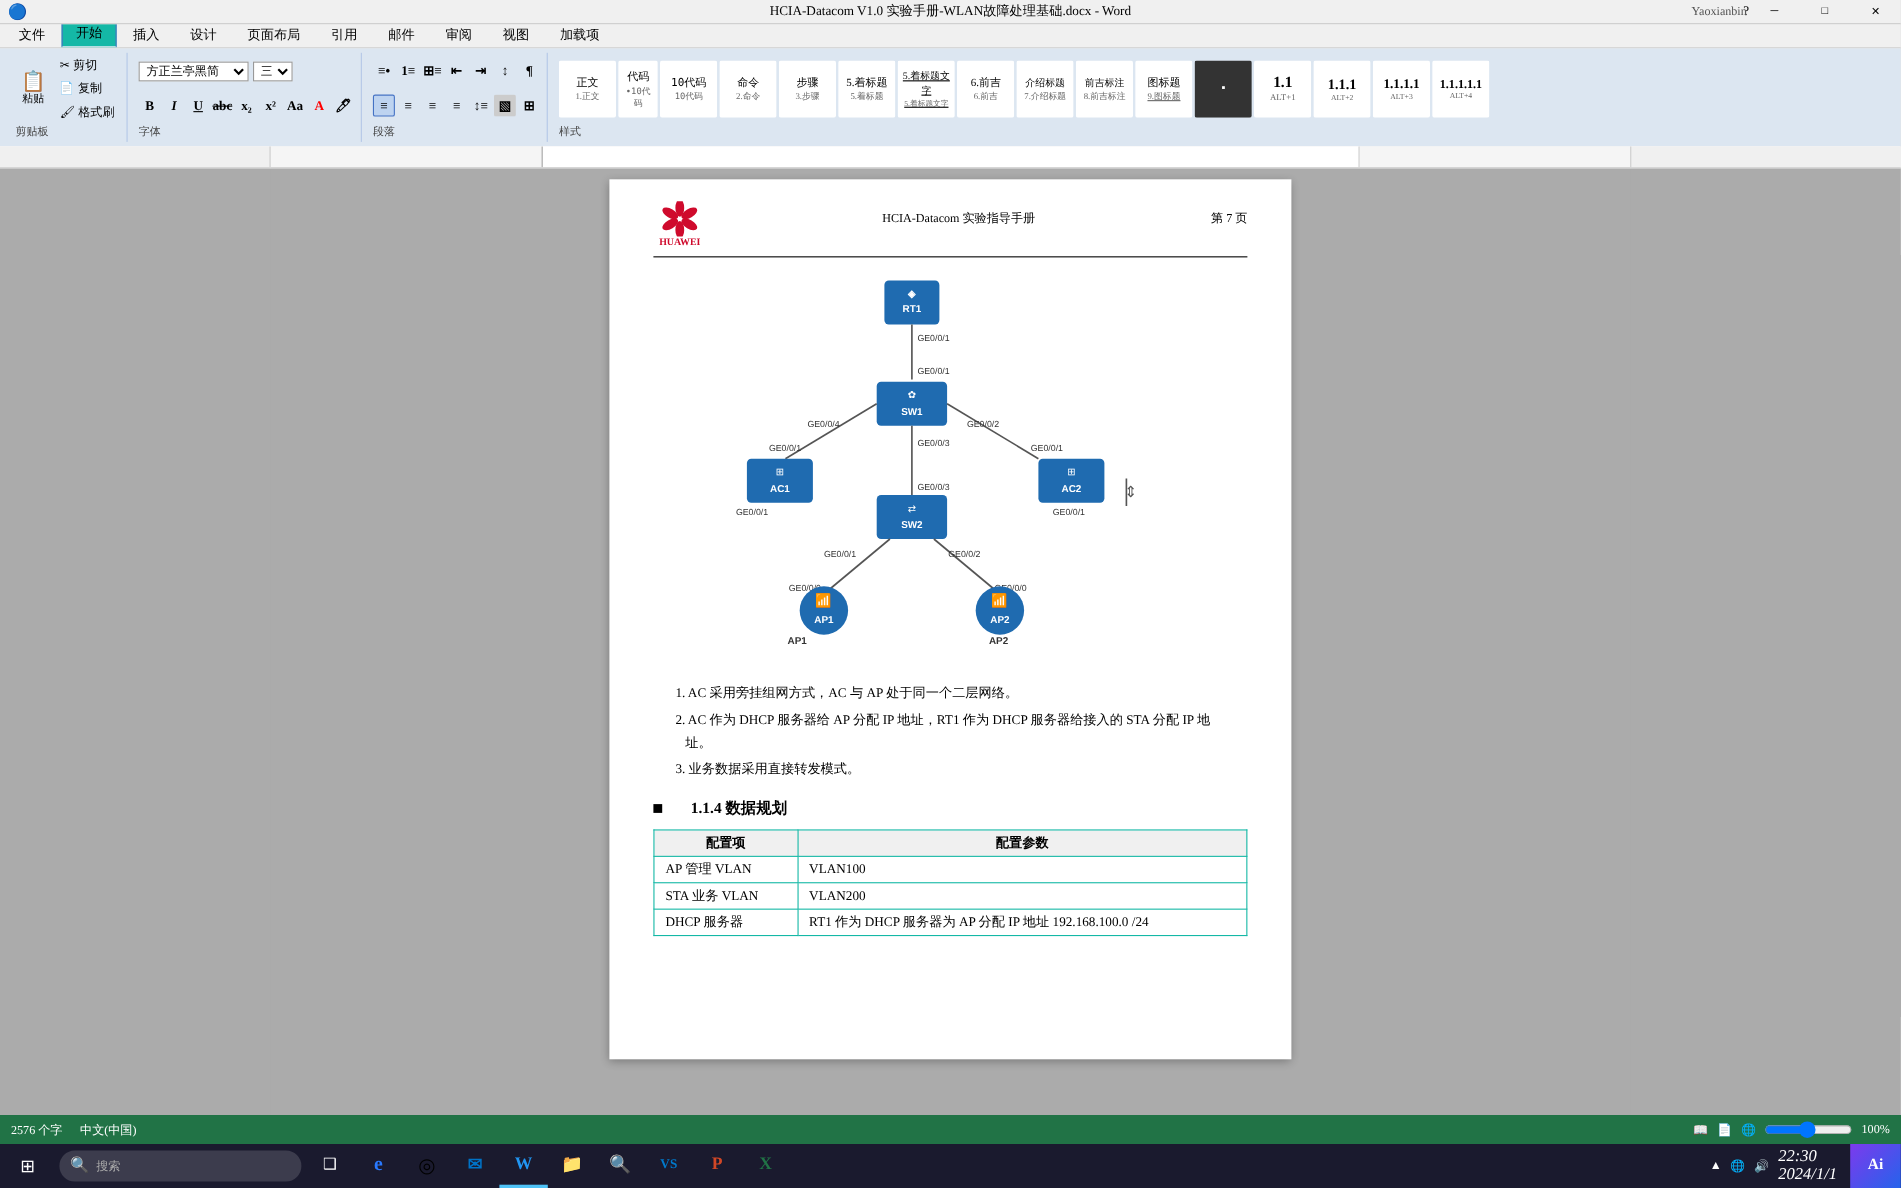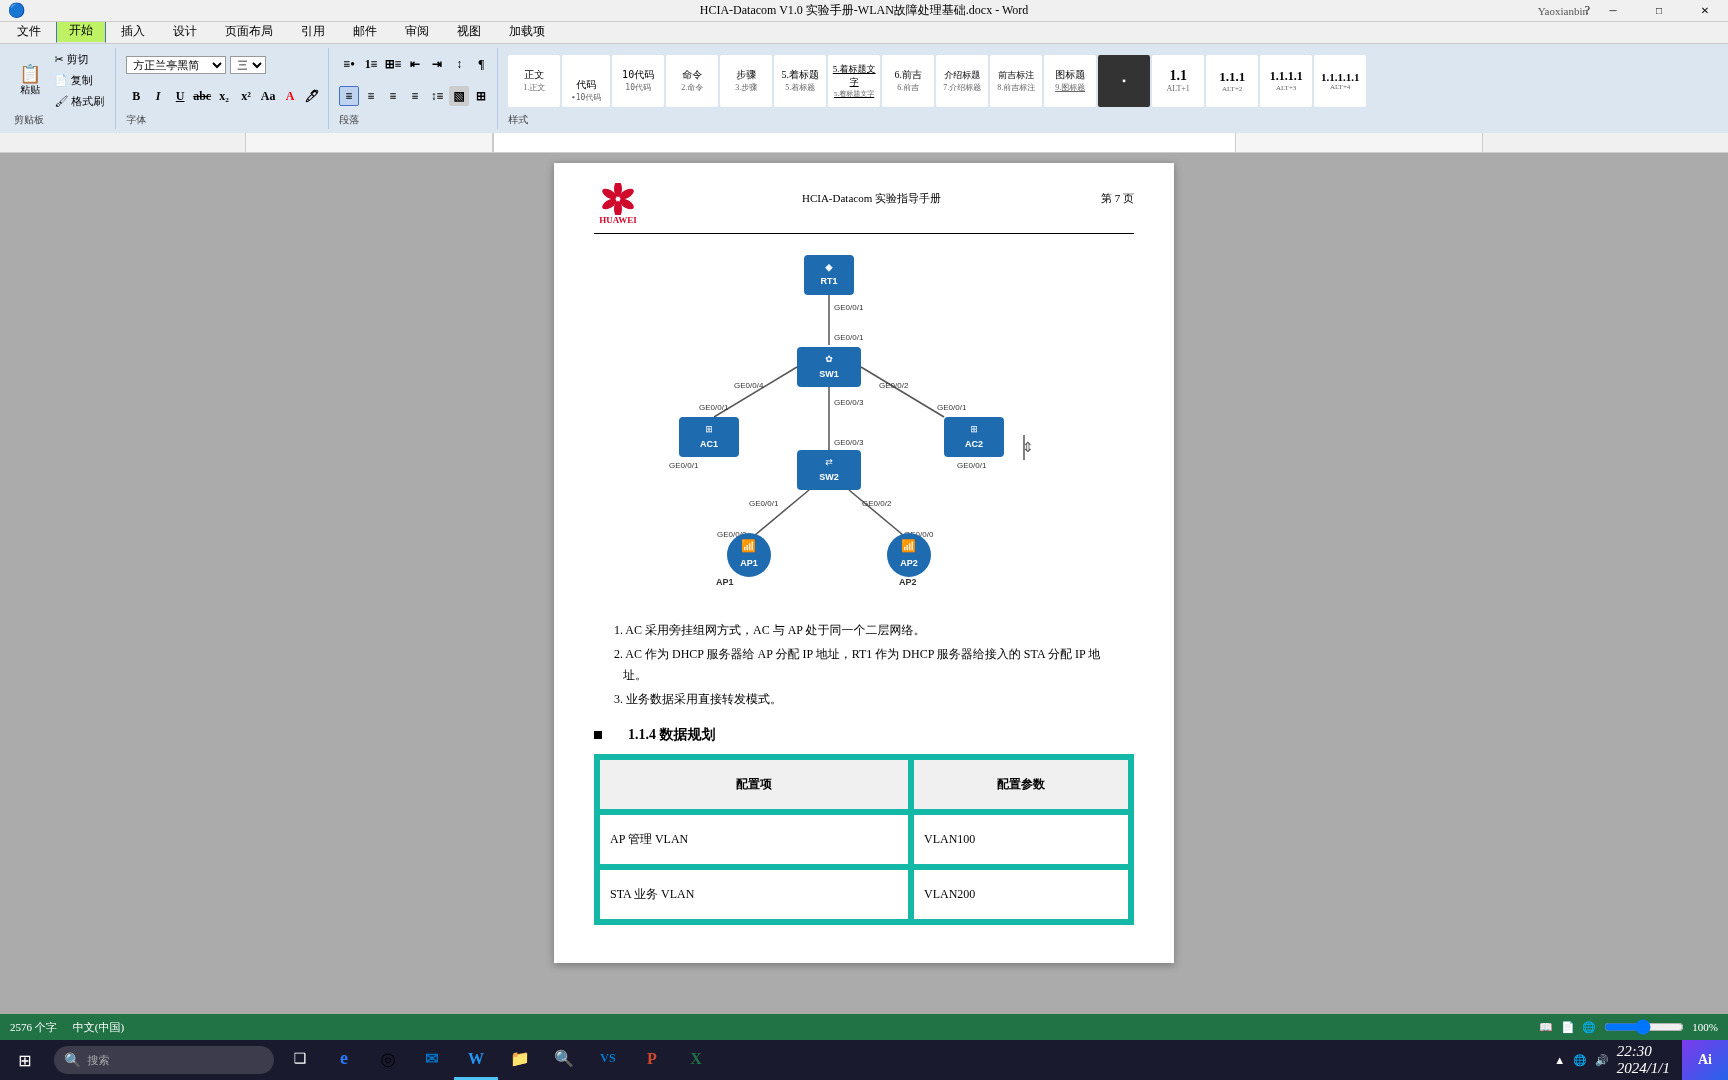--- a/index.html
+++ b/index.html
@@ -23,21 +23,21 @@
     #title-bar .help-btn { position: absolute; right: 138px; font-size: 12px; cursor: pointer; }
     .ribbon-tab {
       padding: 3px 12px;
       font-size: 12px;
       cursor: pointer;
       border: 1px solid transparent;
       border-bottom: none;
       margin-right: 2px;
     }
     .ribbon-tab.active {
-      background: #bef264;
+      background: #14b8a6;
       border-color: #4472c4;
       border-bottom: 1px solid #dce6f1;
     }
 
     #ribbon-content {
       background: #dce6f1;
       padding: 4px 8px;
       display: flex;
       gap: 4px;
       min-height: 80px;
@@ -237,22 +237,22 @@
     }
 
     
     .config-table {
       width: 100%;
       border-collapse: collapse;
       margin-top: 8px;
       font-size: 12px;
     }
     .config-table th, .config-table td {
-      border: 6px solid #14b8a6;
-      padding: 16px 10px;
+      border: 1px solid #14b8a6;
+      padding: 3px 10px;
       text-align: left;
     }
     .config-table th {
       background: #f0f0f0;
       text-align: center;
       font-weight: bold;
     }
 
     
     #document-area::-webkit-scrollbar { width: 12px; }
@@ -431,21 +431,21 @@
       <div class="fmt-btn">↕≡</div>
       <div class="fmt-btn" style="background:#ccc;">▧</div>
       <div class="fmt-btn">⊞</div>
     </div>
     <div class="ribbon-group-label">段落</div>
   </div>
 
   <div class="ribbon-group" style="flex:1;overflow:hidden;">
     <div class="ribbon-row" style="flex-wrap:wrap;gap:2px;overflow:hidden;height:58px;">
       <div class="style-btn" style="font-size:10px;width:52px;height:52px;">正文<br><span style="font-size:8px;color:#666;">1.正文</span></div>
-      <div class="style-btn" style="font-size:10px;width:48px;height:52px;font-family:monospace;justify-content:flex-end;">代码<br><span style="font-size:8px;color:#666;">∙10代码</span></div>
+      <div class="style-btn" style="font-size:10px;width:36px;height:52px;font-family:monospace;">代码<br><span style="font-size:8px;color:#666;">∙10代码</span></div>
       <div class="style-btn" style="font-size:10px;width:52px;height:52px;font-family:monospace;">10代码<br><span style="font-size:8px;color:#666;">10代码</span></div>
       <div class="style-btn" style="font-size:10px;width:52px;height:52px;">命令<br><span style="font-size:8px;color:#666;">2.命令</span></div>
       <div class="style-btn" style="font-size:10px;width:52px;height:52px;">步骤<br><span style="font-size:8px;color:#666;">3.步骤</span></div>
       <div class="style-btn" style="font-size:10px;width:52px;height:52px;">5.着标题<br><span style="font-size:8px;color:#666;">5.着标题</span></div>
       <div class="style-btn" style="font-size:9px;width:52px;height:52px;text-decoration:underline;">5.着标题文字<br><span style="font-size:7px;color:#666;">5.着标题文字</span></div>
       <div class="style-btn" style="font-size:10px;width:52px;height:52px;">6.前吉<br><span style="font-size:8px;color:#666;">6.前吉</span></div>
       <div class="style-btn" style="font-size:9px;width:52px;height:52px;">介绍标题<br><span style="font-size:8px;color:#666;">7.介绍标题</span></div>
       <div class="style-btn" style="font-size:9px;width:52px;height:52px;">前吉标注<br><span style="font-size:8px;color:#666;">8.前吉标注</span></div>
       <div class="style-btn" style="font-size:10px;width:52px;height:52px;">图标题<br><span style="font-size:8px;color:#666;text-decoration:underline;">9.图标题</span></div>
       <div class="style-btn" style="font-size:10px;width:52px;height:52px;background:#333;color:white;">▪</div>
@@ -579,20 +579,24 @@
         </thead>
         <tbody>
           <tr>
             <td>AP 管理 VLAN</td>
             <td>VLAN100</td>
           </tr>
           <tr>
             <td>STA 业务 VLAN</td>
             <td>VLAN200</td>
           </tr>
+          <tr>
+            <td>DHCP 服务器</td>
+            <td>RT1 作为 DHCP 服务器为 AP 分配 IP 地址 192.168.100.0 /24</td>
+          </tr>
         </tbody>
       </table>
     </div>
   </div>
 
   <div id="right-sidebar"></div>
 </div>
 
 <div id="word-status-bar" style="position:fixed;bottom:40px;width:1728px;height:26px;background:#217346;display:flex;align-items:center;padding:0 10px;color:white;font-size:11px;gap:16px;z-index:50;">
   <span>2576 个字</span>

